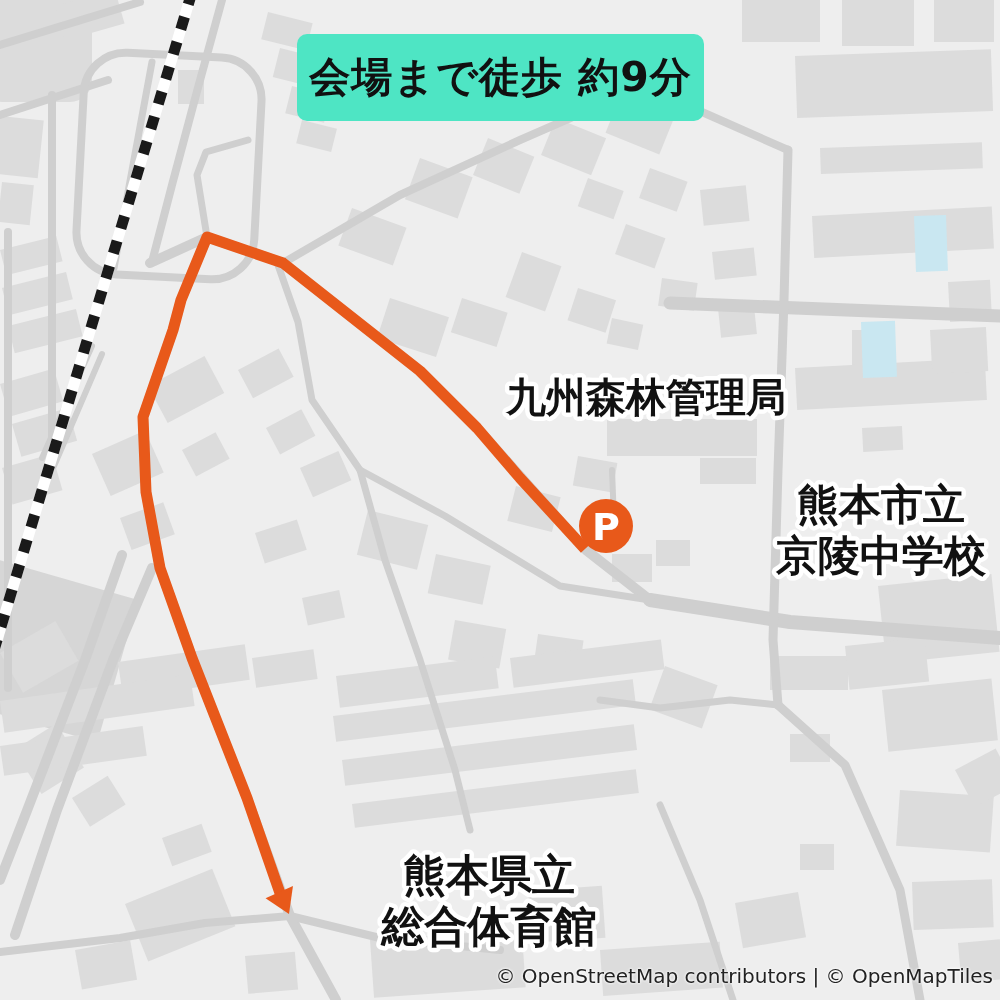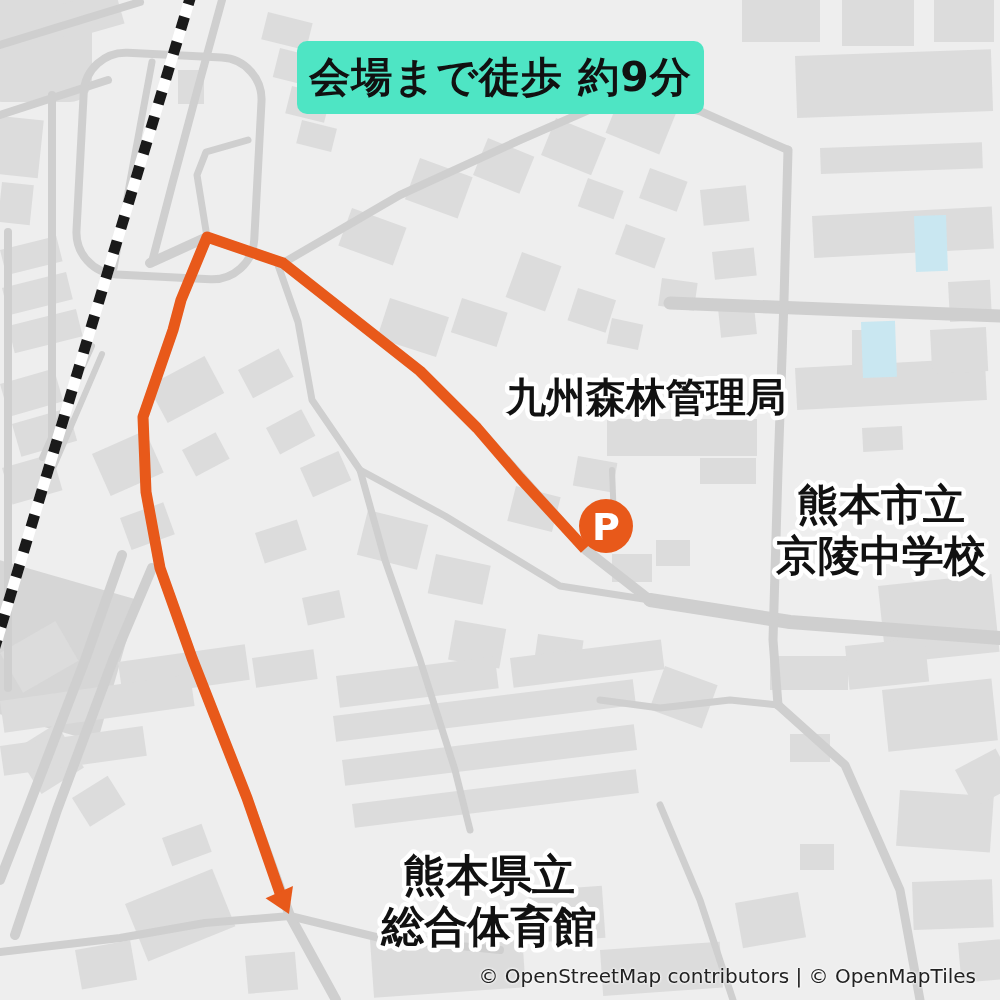--- a/index.html
+++ b/index.html
@@ -17,24 +17,24 @@
   .r{fill:none;stroke:var(--road);stroke-linejoin:round;stroke-linecap:round;}
   .pool{fill:var(--pool);}
   .rail-base{fill:none;stroke:var(--rail-base);stroke-width:11;}
   .rail-dash{fill:none;stroke:var(--rail-dash);stroke-width:11;stroke-dasharray:13 13;}
   .route-line{fill:none;stroke-width:11;stroke-linejoin:round;stroke-linecap:butt;}
   .maplabel{font-family:"DejaVu Sans",sans-serif;font-weight:900;fill:var(--ink);
             stroke:var(--halo);stroke-width:9;paint-order:stroke;stroke-linejoin:round;
             text-anchor:middle;}
   .pmark-text{font-family:"DejaVu Sans",sans-serif;font-weight:bold;font-size:38px;
               fill:#ffffff;text-anchor:middle;}
-  .banner{position:absolute;left:297px;top:41px;width:407px;height:73px;
+  .banner{position:absolute;left:297px;top:34px;width:407px;height:87px;
           border-radius:10px;display:flex;align-items:center;justify-content:center;
           font-size:41px;font-weight:bold;letter-spacing:1px;}
-  .attribution{position:absolute;right:24px;bottom:12px;font-size:20px;color:#222222;
+  .attribution{position:absolute;right:7px;bottom:12px;font-size:20px;color:#222222;
                text-shadow:0 0 3px #fff,0 0 3px #fff;}
 </style>
 </head>
 <body>
 
 <div class="stage">
   <svg width="1000" height="1000" viewBox="0 0 1000 1000">
 
     <rect x="0" y="0" width="1000" height="1000" fill="var(--bg)"></rect>
 

